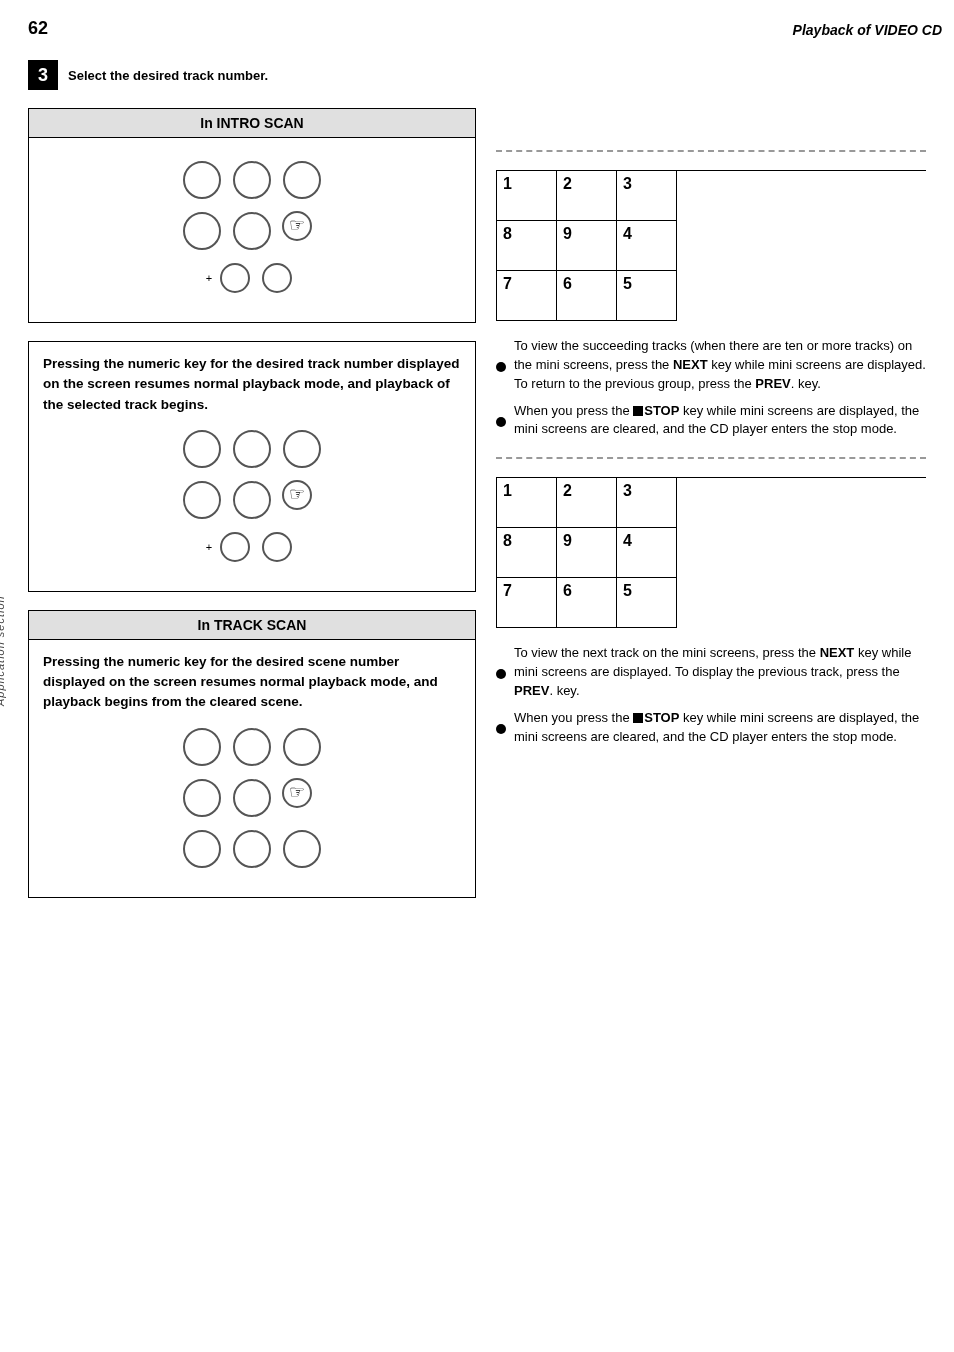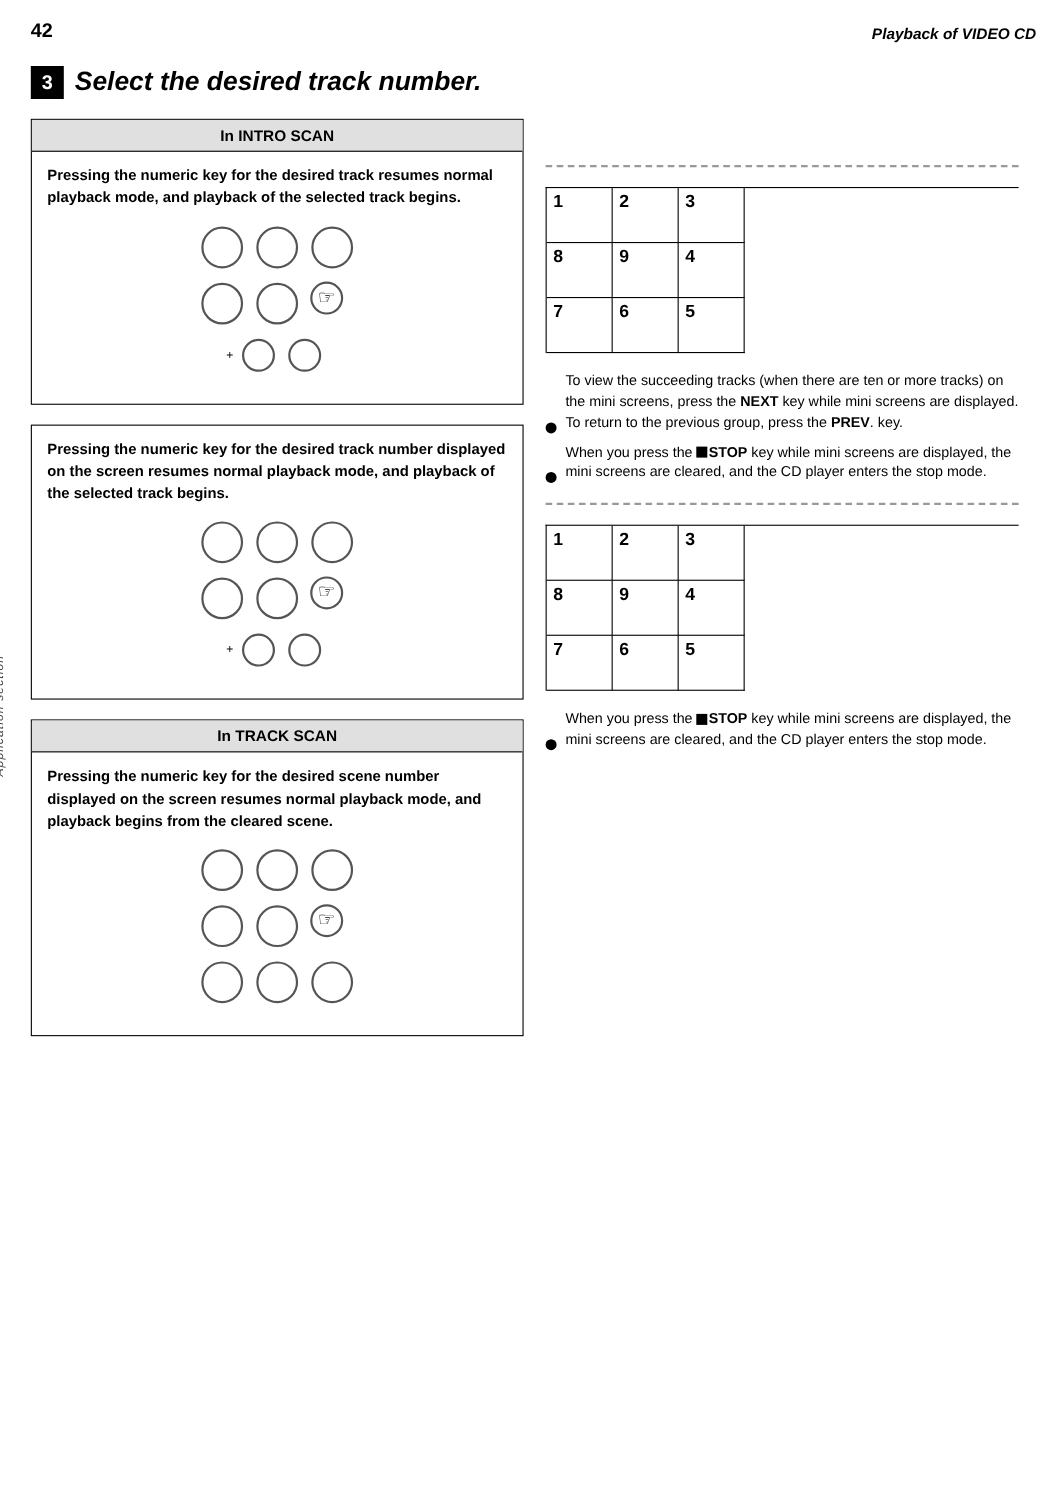--- a/index.html
+++ b/index.html
@@ -61,22 +61,21 @@
       font-size: 18px;
       font-weight: bold;
       display: flex;
       align-items: center;
       justify-content: center;
       margin-right: 10px;
       flex-shrink: 0;
     }
 
     .step-title {
-      font-size: 24px;
-      font-style: italic;
+      font-size: 13px;
       font-weight: bold;
     }
 
     .scan-section {
       border: 1px solid #000;
       margin-bottom: 18px;
     }
 
     .scan-header {
       background: #e0e0e0;
@@ -176,21 +175,21 @@
     }
 
     .bullet-list {
       list-style: none;
       padding: 0;
       margin: 0 0 12px 0;
     }
 
     .bullet-list li {
       display: flex;
-      align-items: flex-end;
+      align-items: center;
       margin-bottom: 8px;
       font-size: 13px;
       line-height: 1.45;
     }
 
     .bullet-dot {
       width: 10px;
       height: 10px;
       border-radius: 50%;
       background: #000;
@@ -221,39 +220,38 @@
       width: 10px;
       height: 10px;
       background: #000;
       vertical-align: middle;
       margin-right: 1px;
     }
   </style>
 </head>
 <body>
 
-<div class="page-number">42</div>
+<div class="page-number">62</div>
 
 <div class="page-title">Playback of VIDEO CD</div>
 
 <div class="sidebar-label">Application section</div>
 
 <div class="main-content">
 
   <div class="left-column">
 
     <div class="step-heading">
       <div class="step-badge">3</div>
       <div class="step-title">Select the desired track number.</div>
     </div>
 
     <div class="scan-section">
       <div class="scan-header">In INTRO SCAN</div>
       <div class="scan-body">
-        <p>Pressing the numeric key for the desired track resumes normal playback mode, and playback of the selected track begins.</p>
         <div class="keypad-illustration">
           <div class="keypad-row">
             <div class="key-circle"></div>
             <div class="key-circle"></div>
             <div class="key-circle"></div>
           </div>
           <div class="keypad-row">
             <div class="key-circle"></div>
             <div class="key-circle"></div>
             <div class="key-hand">
@@ -367,17 +365,21 @@
       <div class="mini-cell">9</div>
       <div class="mini-cell">4</div>
       <div class="mini-cell">7</div>
       <div class="mini-cell">6</div>
       <div class="mini-cell">5</div>
     </div>
 
     <ul class="bullet-list">
       <li>
         <div class="bullet-dot"></div>
+        <span>To view the next track on the mini screens, press the <span class="bold-word">NEXT</span> key while mini screens are displayed.  To display the previous track, press the <span class="bold-word">PREV</span>. key.</span>
+      </li>
+      <li>
+        <div class="bullet-dot"></div>
         <span>When you press the <span class="stop-square"></span><span class="bold-word">STOP</span> key while mini screens are displayed, the mini screens are cleared, and the CD player enters the stop mode.</span>
       </li>
     </ul>
   </div>
 </div>
 
 </body></html>

